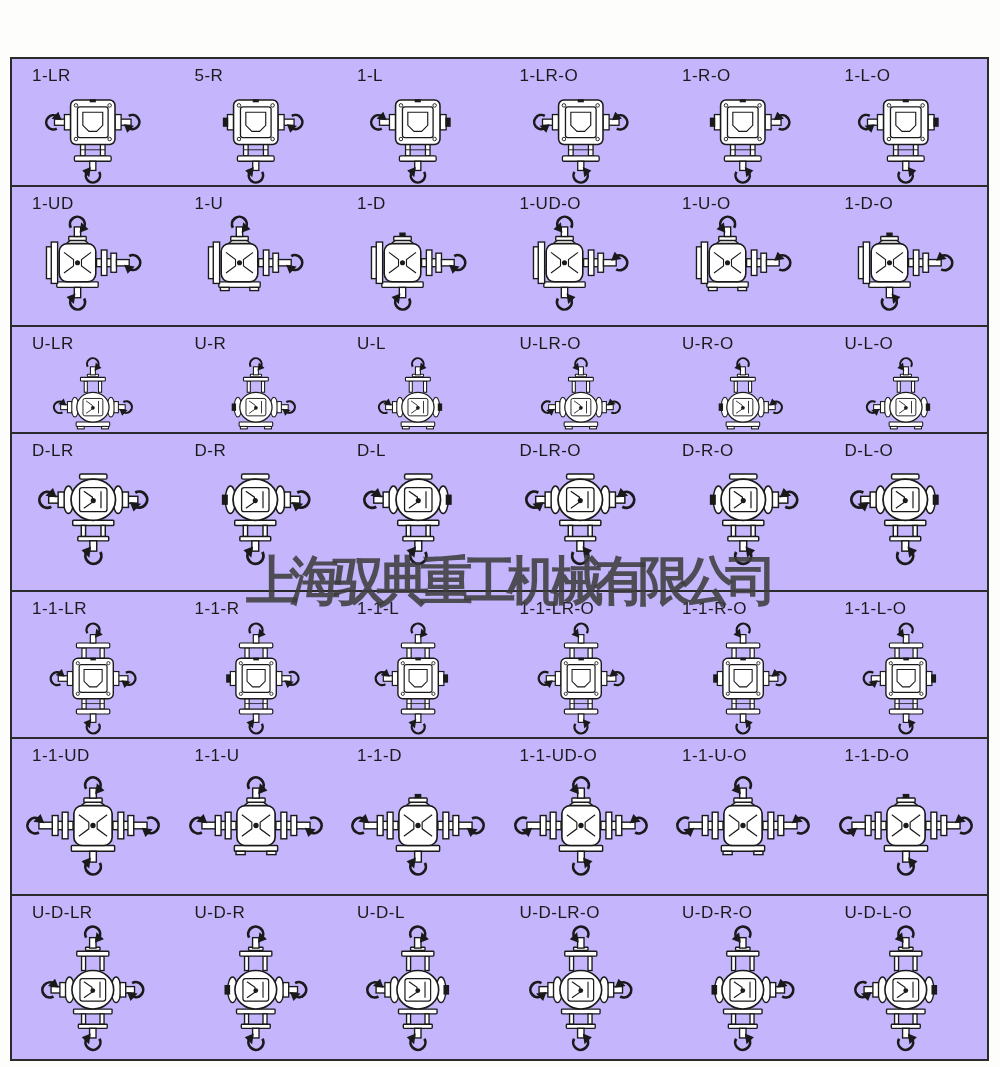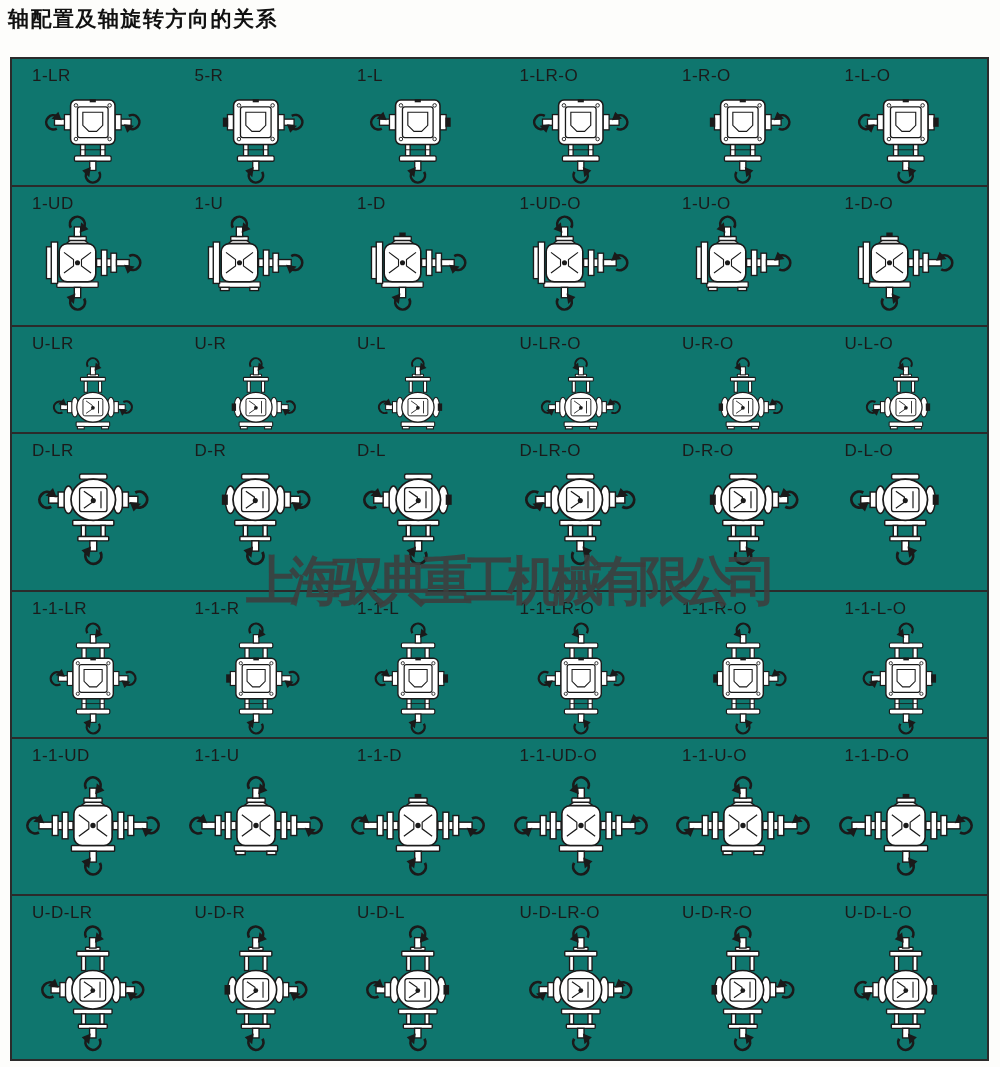--- a/index.html
+++ b/index.html
@@ -7,21 +7,21 @@
     position:relative;width:1000px;height:1067px;margin:0 auto;
     background:#fdfdfb;overflow:hidden;
     font-family:"Liberation Sans","DejaVu Sans",sans-serif;
   }
   .page-title{
     position:absolute;top:5px;left:8px;margin:0;
     font-size:21px;font-weight:bold;color:#111;letter-spacing:1.5px;
   }
   .config-table{
     position:absolute;top:57px;left:10px;width:979px;height:1004px;
-    border:2px solid #2b2b2b;box-sizing:border-box;background:#0f766e;
+    border:2px solid #2b2b2b;box-sizing:border-box;background:#c4b5fd;
   }
   .config-row{
     display:grid;grid-template-columns:repeat(6,1fr);
     box-sizing:border-box;border-bottom:2px solid #2b2b2b;
   }
   .config-row:last-child{border-bottom:none;}
   .config-cell{
     position:relative;display:flex;flex-direction:column;align-items:center;
     overflow:hidden;
   }
@@ -34,21 +34,20 @@
     position:absolute;top:546px;left:246px;z-index:5;
     font-size:53px;font-weight:bold;letter-spacing:-9px;
     color:rgba(62,62,62,0.88);white-space:nowrap;
     transform:scaleX(0.99);transform-origin:left center;
   }
 </style>
 </head>
 <body>
 
 <div class="sheet">
-  <h1 class="page-title">轴配置及轴旋转方向的关系</h1>
   <div class="config-table" id="grid">
       <div class="config-row" style="height: 128px;">
         <div class="config-cell">
           <span class="cell-label">1-LR</span>
           <svg viewBox="0 0 164 128" style="height:98px" xmlns="http://www.w3.org/2000/svg">
             <rect x="66" y="75" width="6" height="15" rx="0" fill="#fff" stroke="#1a1a1a" stroke-width="1.7"></rect>
             <rect x="92" y="75" width="6" height="15" rx="0" fill="#fff" stroke="#1a1a1a" stroke-width="1.7"></rect>
             <line x1="66" y1="82" x2="98" y2="82" stroke="#1a1a1a" stroke-width="1.2"></line>
             <rect x="58" y="90" width="48" height="7" rx="2" fill="#fff" stroke="#1a1a1a" stroke-width="1.7"></rect>
             <rect x="78" y="97" width="8" height="12" rx="0" fill="#fff" stroke="#1a1a1a" stroke-width="1.7"></rect>

